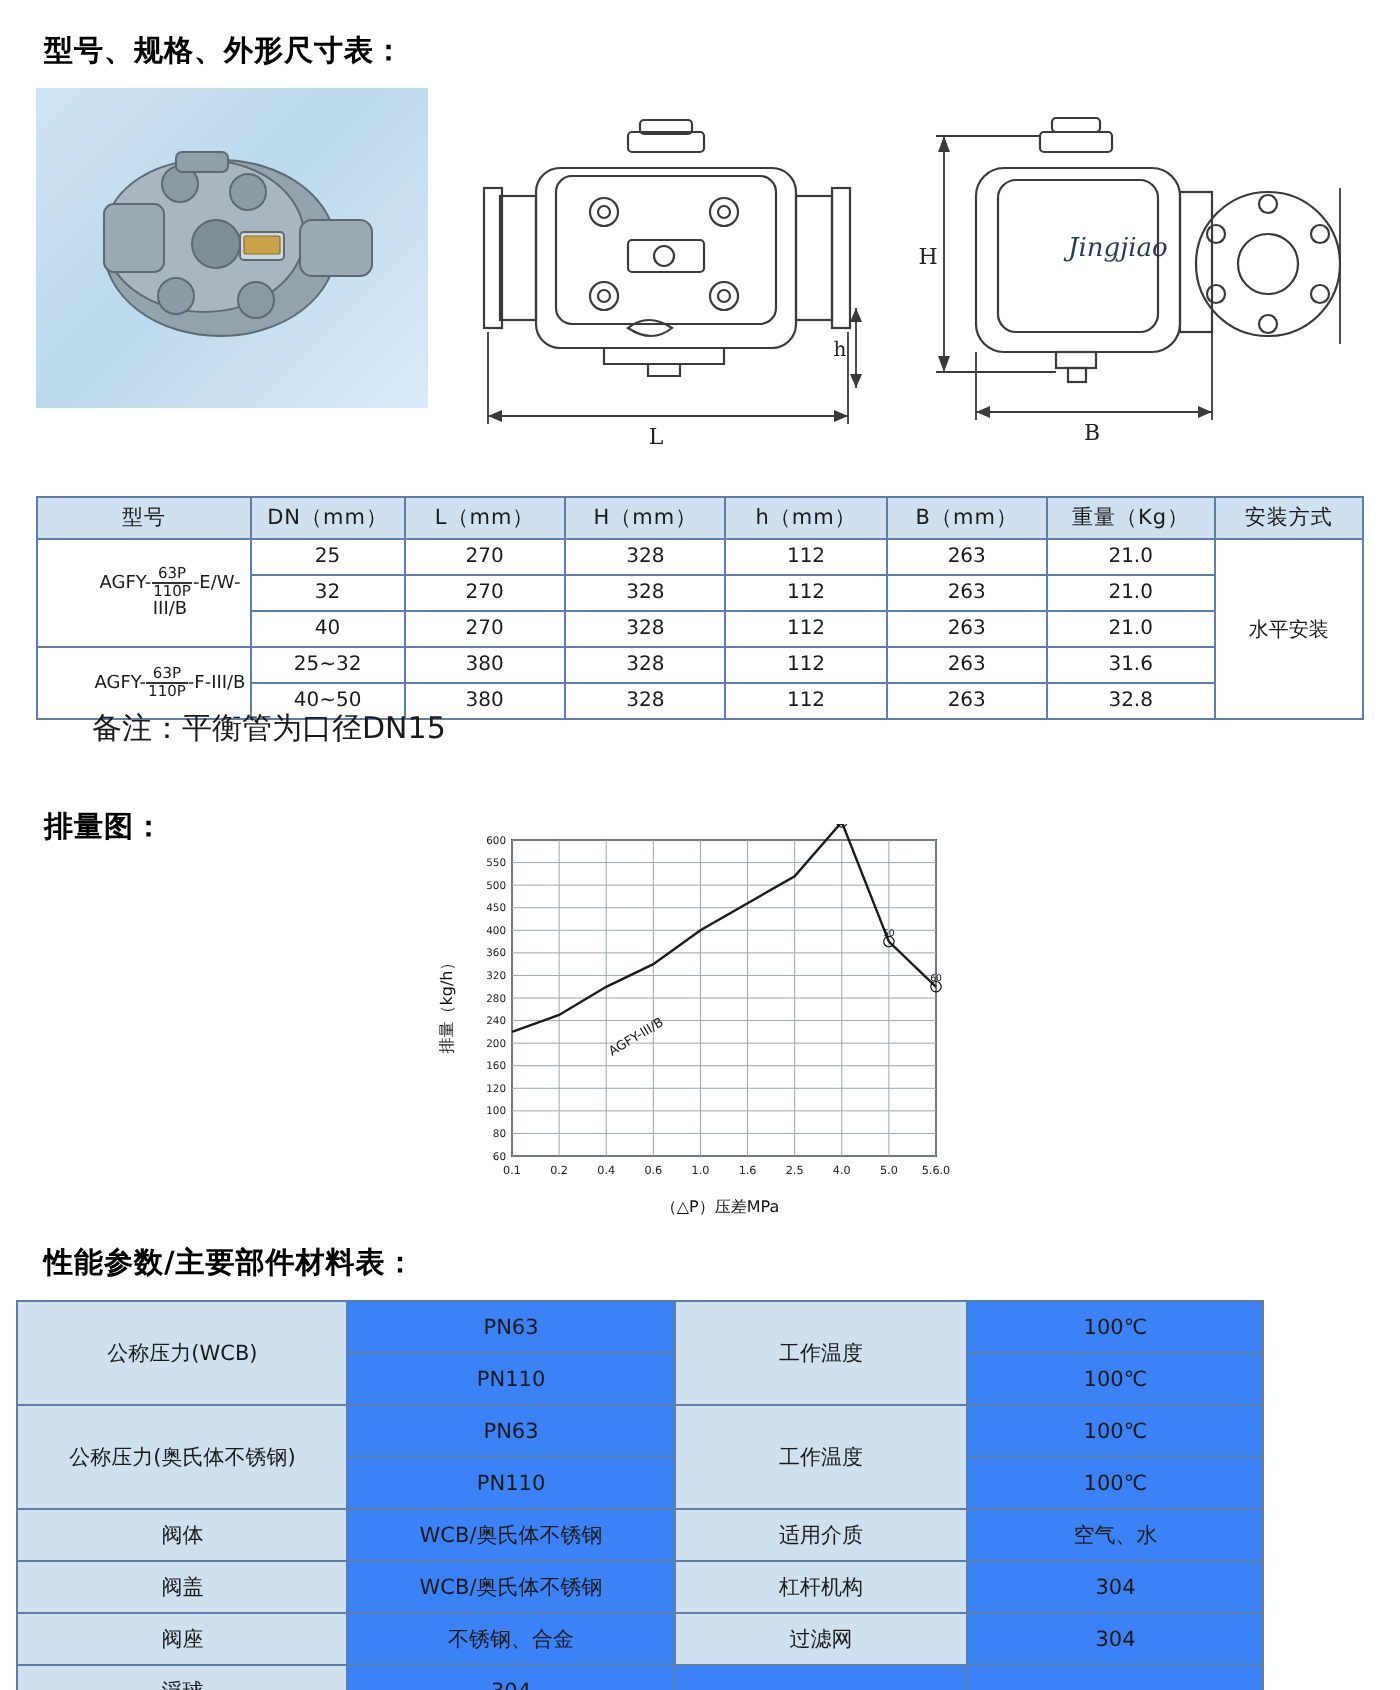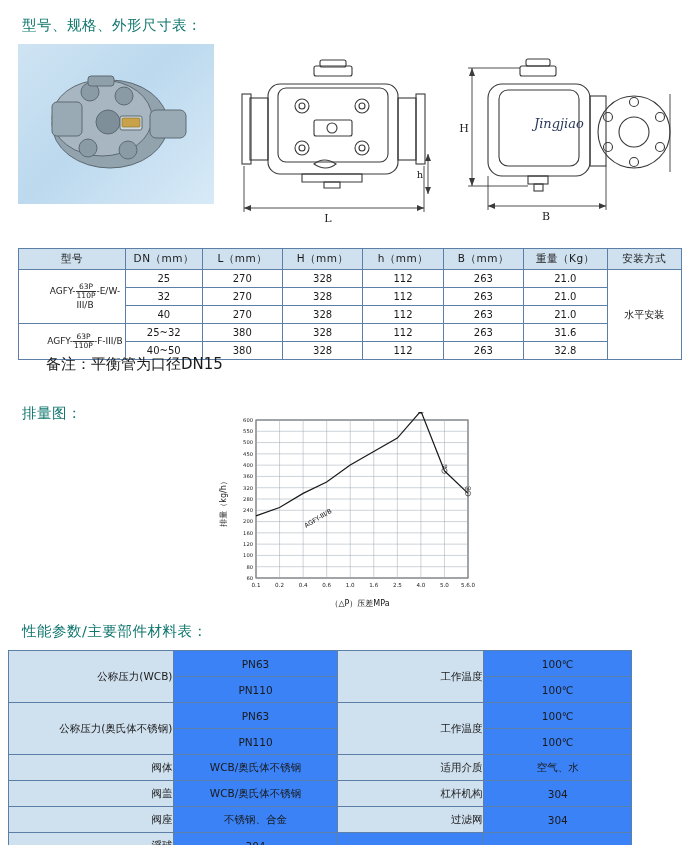--- a/index.html
+++ b/index.html
@@ -2,21 +2,21 @@
 <html><head>
 <meta charset="utf-8">
 <style>
   html,body{margin:0;padding:0;}
   body{
     width:700px;height:845px;background:#ffffff;
     font-family:"DejaVu Sans","Liberation Sans",sans-serif;
     color:#231f20;position:relative;overflow:hidden;
   }
   .sec-title{
-    font-size:14.5px;font-weight:normal;color:#0f766e;
+    font-size:14.5px;font-weight:bold;color:#000000;
     letter-spacing:.5px;
   }
   
   #h1{position:absolute;left:22px;top:16px;}
   
   #drawings{position:absolute;left:18px;top:36px;width:664px;height:190px;}
   #photo{
     position:absolute;left:0;top:8px;width:196px;height:160px;
     background:linear-gradient(135deg,#cfe4f3 0%,#bcd9ee 45%,#d8eaf7 100%);
   }
@@ -52,21 +52,21 @@
   #h3{position:absolute;left:22px;top:622px;}
   
   #t2{
     position:absolute;left:8px;top:650px;width:624px;
     border-collapse:collapse;font-size:10.5px;
   }
   #t2 td{
     border:1px solid #5b7fa6;text-align:center;height:23px;color:#1a1a1a;
     background:#dce9f4;
   }
-  #t2 td.hdr{background:#cfe0ef;text-align:right;}
+  #t2 td.hdr{background:#cfe0ef;}
   #t2 td.val{background:#3b82f6;}
   .nowrap{white-space:nowrap;}
 </style>
 </head>
 <body>
 
 <div id="h1" class="sec-title">型号、规格、外形尺寸表：</div>
 
 <div id="drawings">
 

